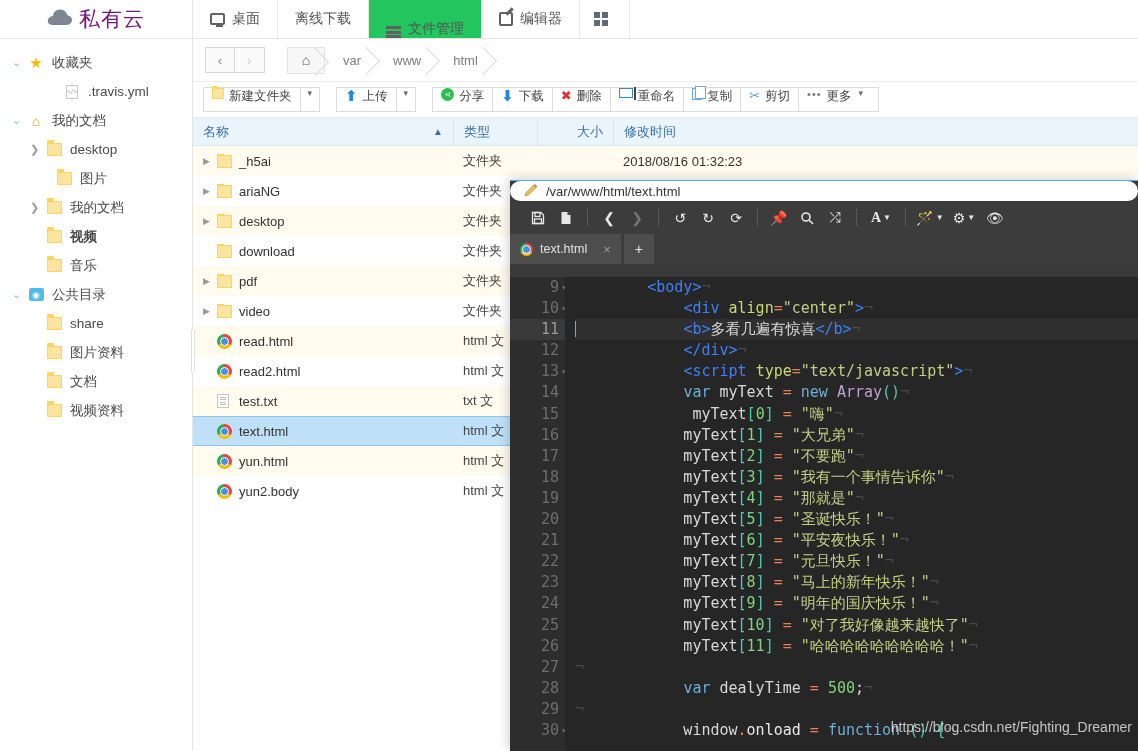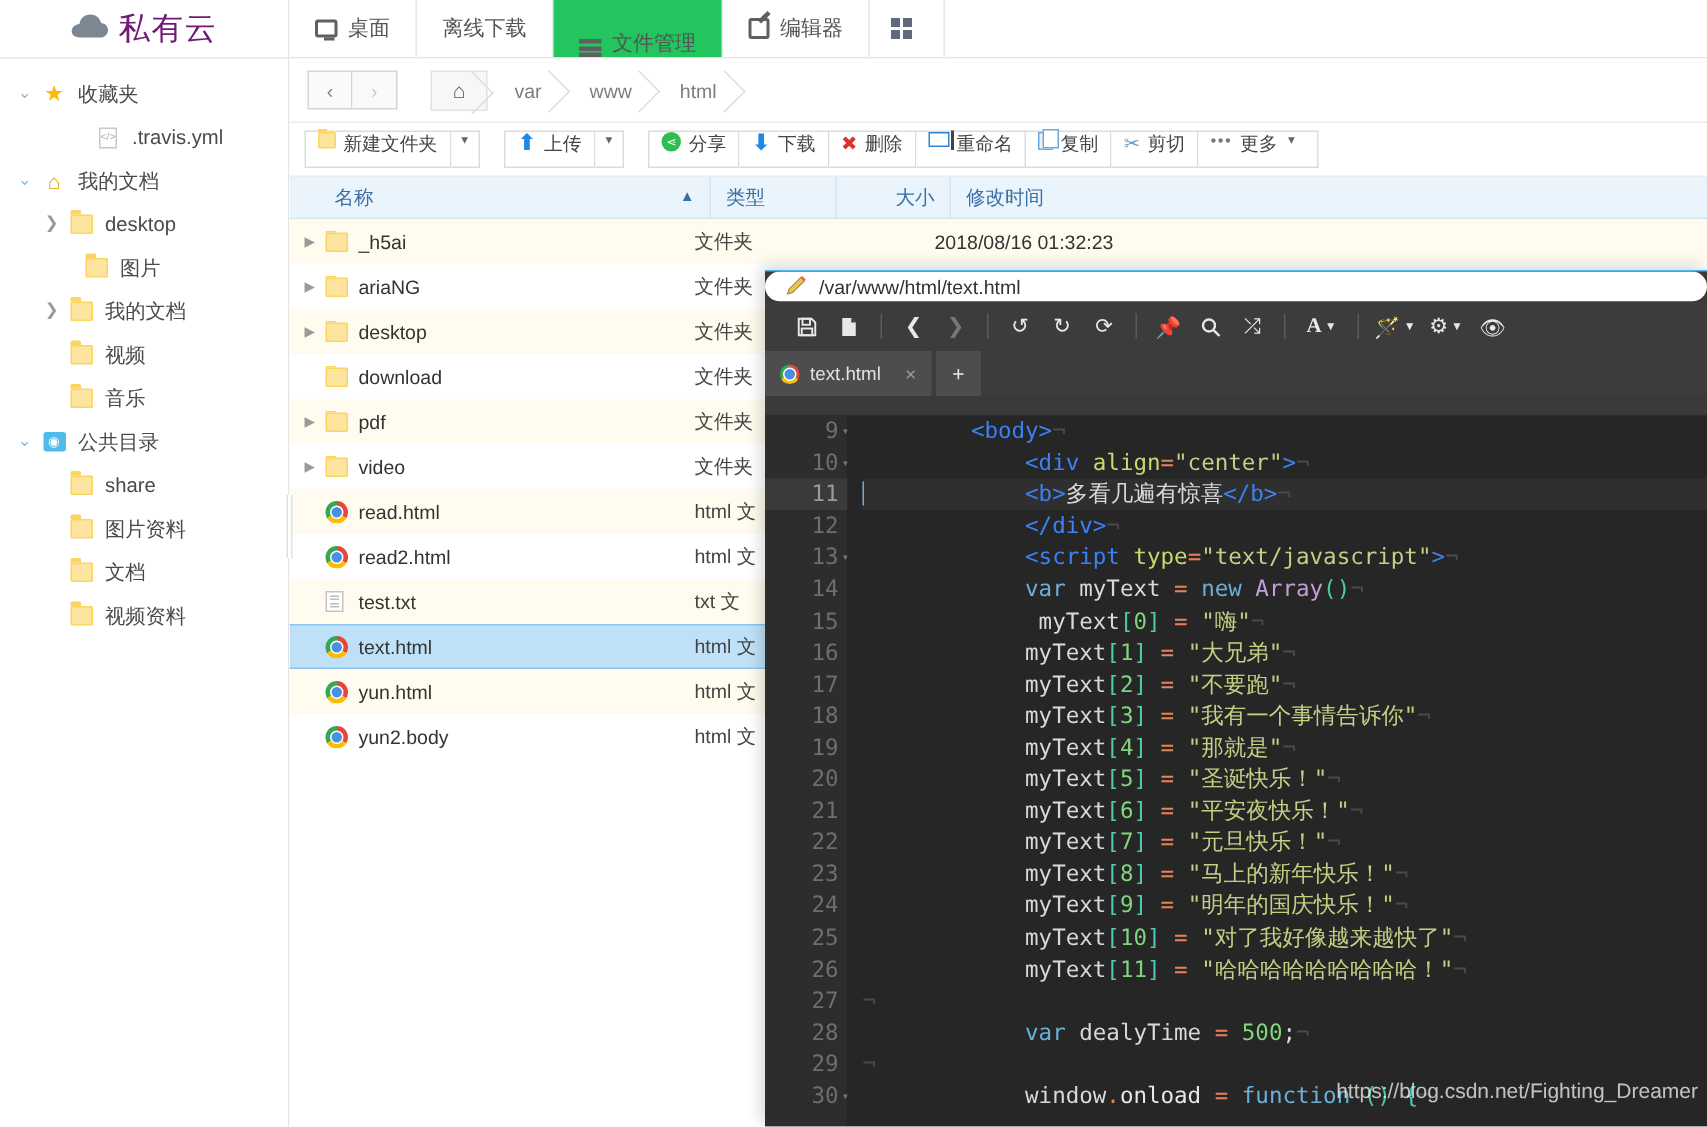--- a/index.html
+++ b/index.html
@@ -183,21 +183,21 @@
   .copy-ico:before{content:"";position:absolute;left:2px;top:-3px;width:9px;height:11px;border:1.5px solid #6aa9dd;background:#fff;}
   .scissor { color:#5b9bd5; font-size:13px; }
   .dots { color:#777; letter-spacing:1px; font-size:11px; }
 
   
   #filelist { position:absolute; left:0; right:0; top:118px; bottom:0; background:#fff; overflow:hidden; }
   .fl-head {
     display:flex; height: 28px; align-items:center;
     background: #eaf4fc;
     border-bottom: 1px solid #d8e6f2;
-    font-size: 13px; color: #3b6ea5; padding-left: 20px;
+    font-size: 13px; color: #3b6ea5;
   }
   .fl-head .col { padding: 0 10px; position:relative; height:100%; display:flex; align-items:center; }
   .fl-head .col + .col { border-left: 1px solid #d6e4f0; }
   .col-name { width: 260px; justify-content:space-between; }
   .col-type { width: 84px; }
   .col-size { width: 76px; justify-content:flex-end; }
   .col-time { width: 200px; }
   .sortcaret { font-size:10px; color:#3b6ea5; }
 
   .fl-row {
@@ -367,21 +367,21 @@
           </span>
           <span class="tlabel">图片</span>
         </div>
         <div class="tree-node" style="padding-left: 26px;">
           <span class="tw gray">❯</span>
           <span class="ticon">
             <span class="folder"></span>
           </span>
           <span class="tlabel">我的文档</span>
         </div>
-        <div class="tree-node" style="padding-left: 26px;">
+        <div class="tree-node" style="padding-left: 26px; font-weight: bold;">
           <span class="tw"></span>
           <span class="ticon">
             <span class="folder"></span>
           </span>
           <span class="tlabel">视频</span>
         </div>
         <div class="tree-node" style="padding-left: 26px;">
           <span class="tw"></span>
           <span class="ticon">
             <span class="folder"></span>

